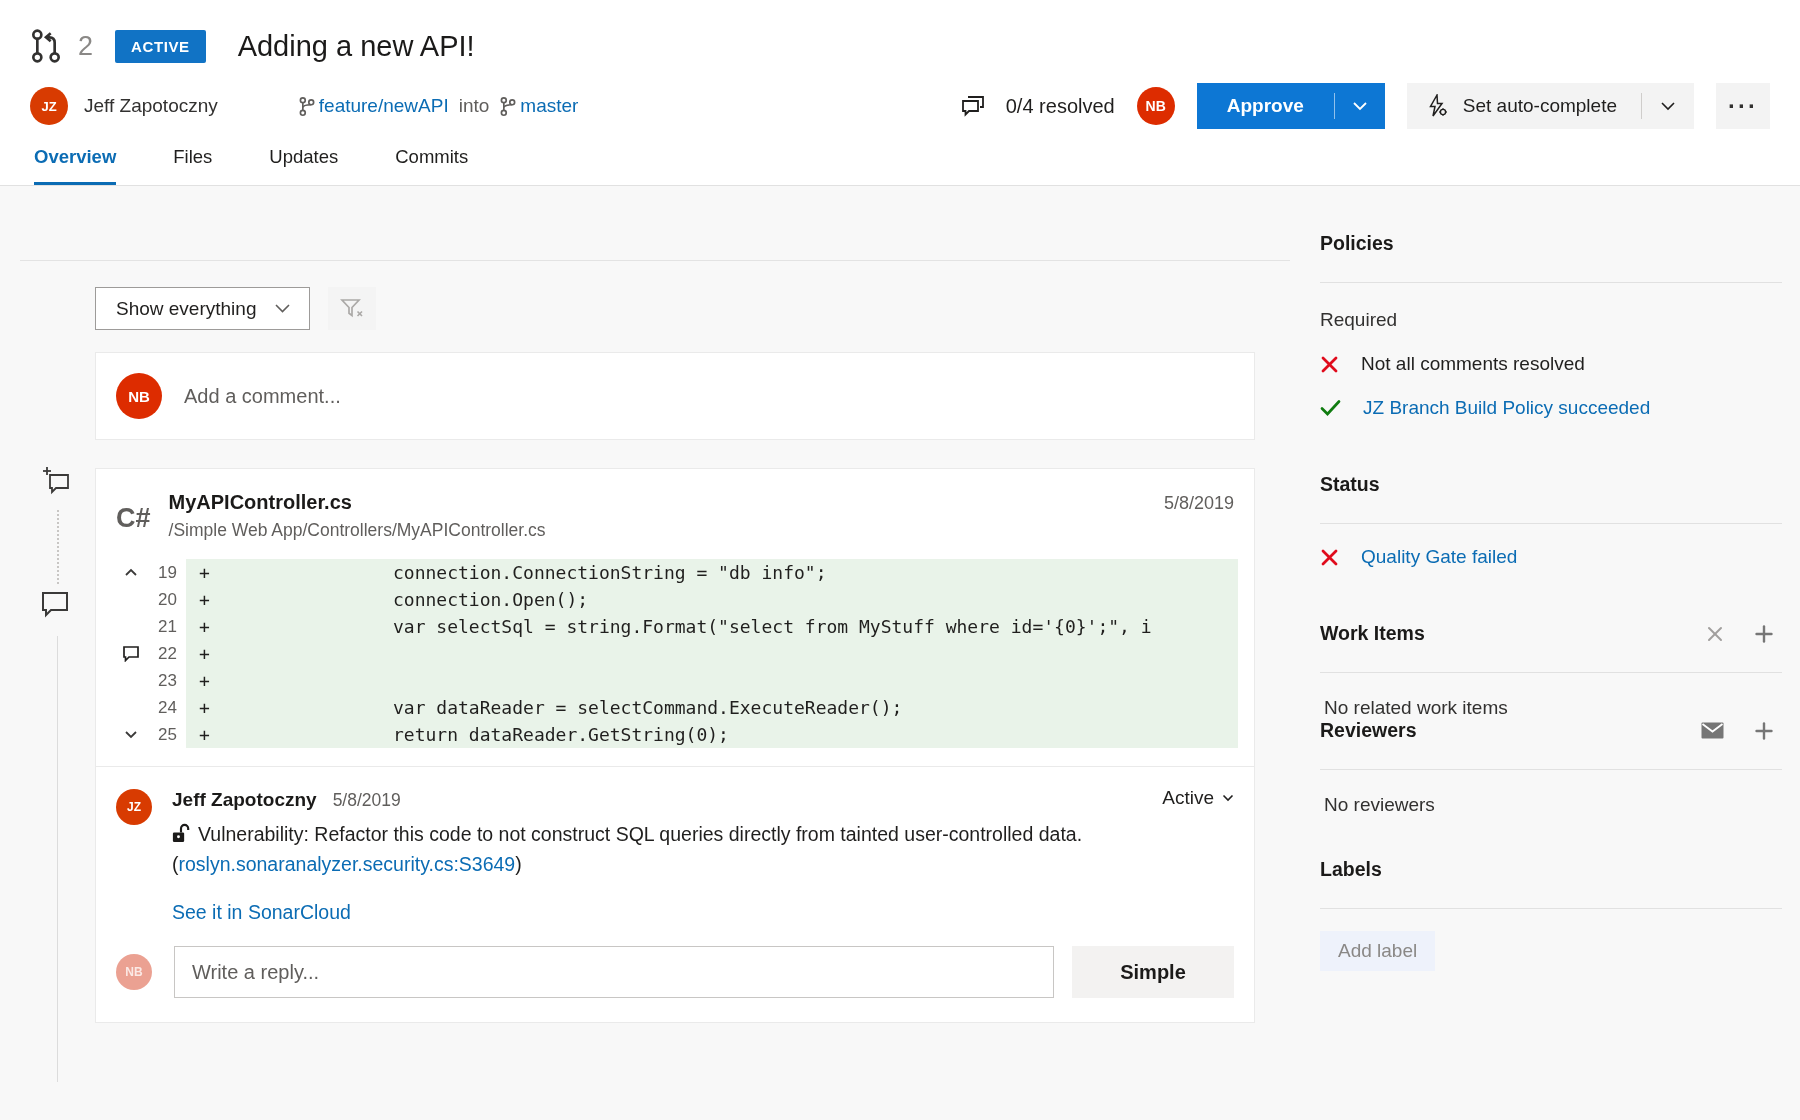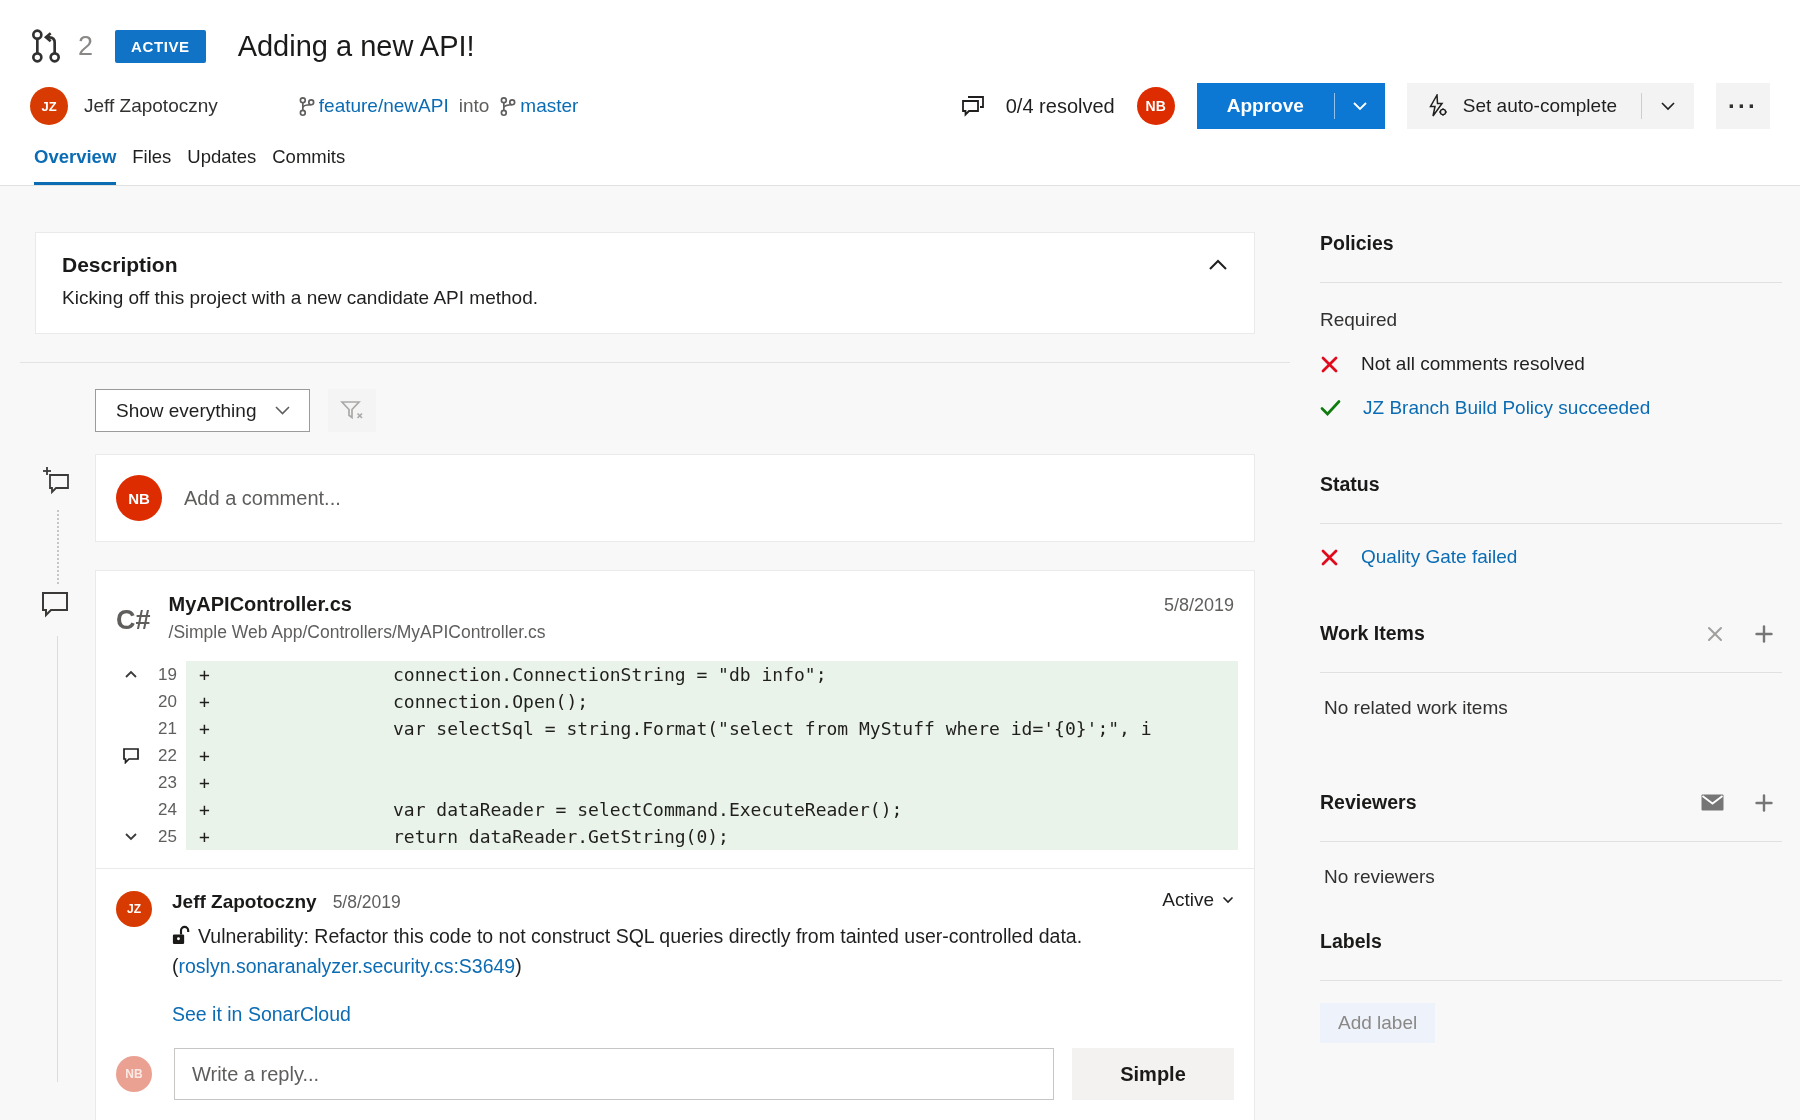--- a/index.html
+++ b/index.html
@@ -38,21 +38,21 @@
   .btn-approve .split{width:1px;height:26px;background:rgba(255,255,255,.55)}
   .btn-approve .chev{padding:0 17px}
   .btn-autocomplete{display:flex;align-items:center;height:46px;background:#f3f3f3;border:none;cursor:pointer;
                     margin-left:22px;font-family:inherit}
   .btn-autocomplete .ico{margin:0 14px 0 18px}
   .btn-autocomplete .lbl{font-size:19px;color:#201f1e;padding-right:24px}
   .btn-autocomplete .split{width:1px;height:26px;background:#cfcdcb}
   .btn-autocomplete .chev{padding:0 18px}
   .btn-more{height:46px;width:54px;background:#f3f3f3;border:none;cursor:pointer;margin-left:22px;
             font-size:24px;font-weight:700;color:#323130;letter-spacing:2px;line-height:1;font-family:inherit}
-  .tabs{display:flex;gap:16px;margin-top:16px;padding-left:4px}
+  .tabs{display:flex;gap:57px;margin-top:16px;padding-left:4px}
   .tab{font-size:18.5px;color:#201f1e;padding-bottom:14px;cursor:pointer;border-bottom:3px solid transparent}
   .tab.active{color:#0b6cb4;font-weight:700;border-bottom-color:#0b6cb4}
 
   
   .main{display:flex;padding-top:46px}
   .left-col{width:1290px;position:relative}
   .sidebar{width:462px;margin-left:30px}
 
   
   .left-gutter{position:absolute;left:40px;top:0;width:44px;height:100%}
@@ -131,21 +131,21 @@
   .side-title{font-size:19.5px;font-weight:700;color:#1b1a19}
   .side-icons{margin-left:auto;display:flex;align-items:center;gap:30px;padding-right:8px}
   .side-icon-btn{background:none;border:none;cursor:pointer}
   .side-sub{font-size:19px;color:#323130;margin-top:26px}
   .side-item{display:flex;align-items:center;gap:22px;margin-top:22px;font-size:19px}
   .side-item .lbl{color:#201f1e}
   .side-item .lbl.link{color:var(--link-blue);cursor:pointer}
   .side-empty{font-size:19px;color:#323130;margin-top:24px;padding-left:4px}
   .sec-status{margin-top:54px}
   .sec-work{margin-top:54px}
-  .sec-rev{margin-top:72px}
+  .sec-rev{}
   .sec-labels{margin-top:42px}
   .chip{display:inline-block;margin-top:22px;background:var(--chip-bg);color:#8a8886;font-size:19px;
         padding:9px 18px;cursor:pointer}
 </style>
 </head>
 <body>
 
 <div class="header">
   <div class="title-row">
     <span>
@@ -256,29 +256,20 @@
       </span>
       <span class="g-dotted"></span>
       <span class="g-bubble">
         <svg width="30" height="28" viewBox="0 0 30 28">
           <path d="M3 3 h24 v17 h-16 l-5 5 v-5 h-3 z" fill="none" stroke="#3b3a39" stroke-width="2"></path>
         </svg>
       </span>
       <span class="g-solid"></span>
     </div>
 
-    <div class="card desc-card">
-      <div class="desc-title">Description</div>
-      <button class="collapse-btn">
-        <svg width="20" height="12" viewBox="0 0 20 12">
-            <polyline points="2,10 10,2 18,10" fill="none" stroke="#201f1e" stroke-width="2"></polyline>
-          </svg>
-      </button>
-      <div class="desc-body">Kicking off this project with a new candidate API method.</div>
-    </div>
 
     <div class="wide-divider"></div>
 
     <div class="filter-row">
       <div class="dropdown">
         <span>Show everything</span>
         <span>
           <svg width="17" height="11" viewBox="0 0 17 11">
               <polyline points="2,2 8.5,8.5 15,2" fill="none" stroke="#605e5c" stroke-width="1.6"></polyline>
             </svg>

